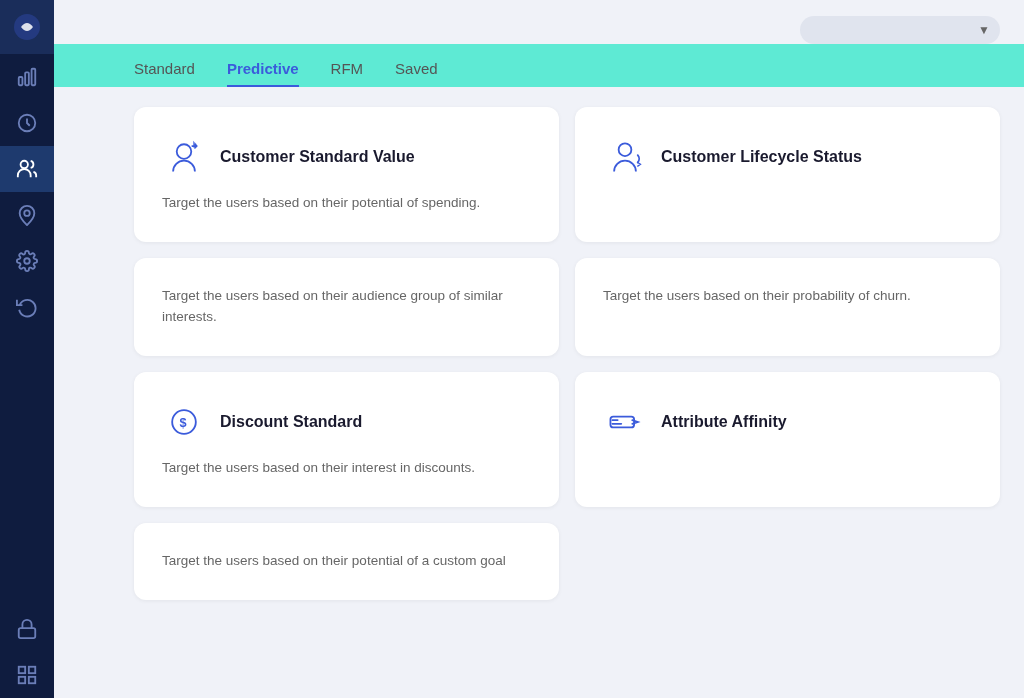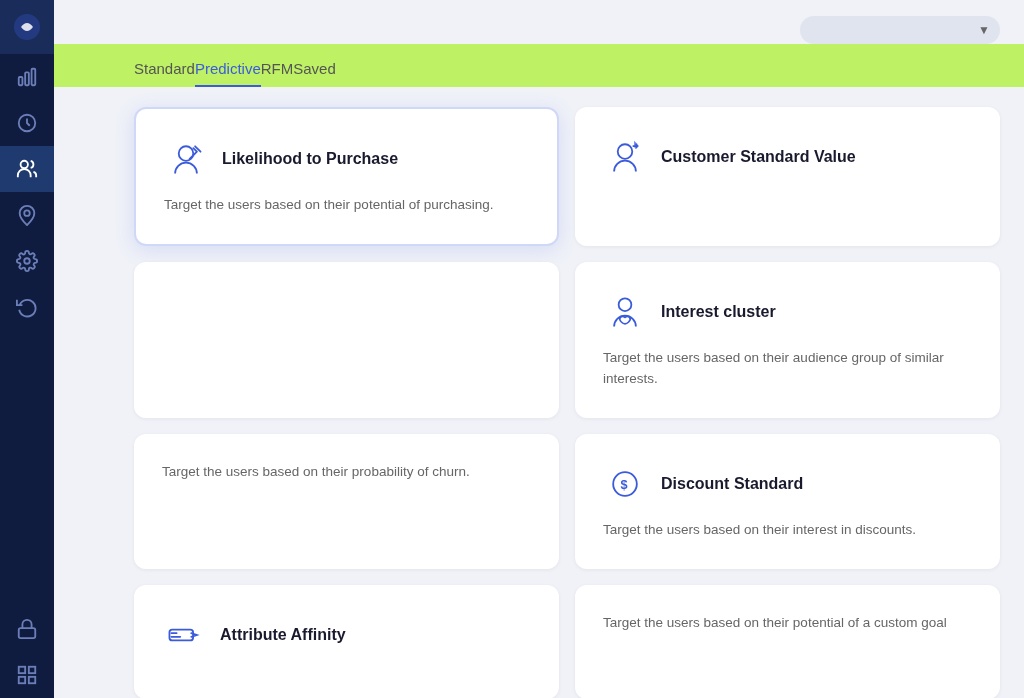--- a/index.html
+++ b/index.html
@@ -75,34 +75,35 @@
     .header-dropdown-arrow {
       color: #666;
       font-size: 12px;
     }
 
     
     .tabs {
       display: flex;
       align-items: center;
       padding: 16px 24px 0 80px;
-      background: #bef264;
+      gap: 32px;
+      background: #5eead4;
     }
     .tab {
       font-size: 15px;
       color: #555;
       cursor: pointer;
       padding-bottom: 8px;
       border-bottom: 2px solid transparent;
       font-weight: 400;
     }
     .tab.active {
       color: #3b5bdb;
       border-bottom: 2px solid #3b5bdb;
-      font-weight: 400;
+      font-weight: 700;
     }
 
     
     .cards-area {
       flex: 1;
       overflow-y: auto;
       padding: 20px 24px 20px 80px;
       display: grid;
       grid-template-columns: 1fr 1fr;
       grid-template-rows: repeat(4, auto);
@@ -237,63 +238,51 @@
 
   <div class="tabs">
     <div class="tab">Standard</div>
     <div class="tab active">Predictive</div>
     <div class="tab">RFM</div>
     <div class="tab">Saved</div>
   </div>
 
   <div class="cards-area">
 
-    <div class="card highlighted">
-      <div class="card-header">
-        <div class="card-icon">
-          <svg viewBox="0 0 44 44" fill="none">
-            <circle cx="22" cy="16" r="8" stroke="#3b5bdb" stroke-width="2" fill="none"></circle>
-            <path d="M10 38c0-6.627 5.373-12 12-12s12 5.373 12 12" stroke="#3b5bdb" stroke-width="2" fill="none"></path>
-            <path d="M30 10 l4 4 m0 0 l-8 8" stroke="#3b5bdb" stroke-width="2" stroke-linecap="round"></path>
-            <path d="M32 8 l6 6" stroke="#3b5bdb" stroke-width="2" stroke-linecap="round"></path>
-          </svg>
-        </div>
-        <div class="card-title">Likelihood to Purchase</div>
-      </div>
-      <div class="card-desc">Target the users based on their potential of purchasing.</div>
-    </div>
 
     <div class="card">
       <div class="card-header">
         <div class="card-icon">
           <svg viewBox="0 0 44 44" fill="none">
             <circle cx="22" cy="16" r="8" stroke="#3b5bdb" stroke-width="2" fill="none"></circle>
             <path d="M10 38c0-6.627 5.373-12 12-12s12 5.373 12 12" stroke="#3b5bdb" stroke-width="2" fill="none"></path>
             <path d="M34 8 l2 2-2 2m2-2 h-5" stroke="#3b5bdb" stroke-width="1.8" stroke-linecap="round" fill="none"></path>
             <polygon points="32,4 36,8 32,12" fill="#3b5bdb" opacity="0.7"></polygon>
           </svg>
         </div>
         <div class="card-title">Customer Standard Value</div>
       </div>
-    </div>
-
-    <div class="card">
+      <div class="card-desc">Target the users based on their potential of spending.</div>
     </div>
 
     <div class="card">
       <div class="card-header">
         <div class="card-icon">
           <svg viewBox="0 0 44 44" fill="none">
             <circle cx="22" cy="14" r="7" stroke="#3b5bdb" stroke-width="2" fill="none"></circle>
             <path d="M10 38c0-6.627 5.373-12 12-12s12 5.373 12 12" stroke="#3b5bdb" stroke-width="2" fill="none"></path>
-            <path d="M22 28 c-4-3-8 1-4 5 2 2 4 2 4 2s2 0 4-2c4-4 0-8-4-5z" stroke="#3b5bdb" stroke-width="1.8" fill="none"></path>
+            <path d="M36 20 a6 6 0 0 1 0 8" stroke="#3b5bdb" stroke-width="2" stroke-linecap="round" fill="none"></path>
+            <path d="M36 28 l3 2-3 2" stroke="#3b5bdb" stroke-width="1.5" stroke-linecap="round" fill="none"></path>
           </svg>
         </div>
-        <div class="card-title">Interest cluster</div>
+        <div class="card-title">Customer Lifecycle Status</div>
       </div>
+    </div>
+
+    <div class="card">
       <div class="card-desc">Target the users based on their audience group of similar interests.</div>
     </div>
 
     <div class="card">
       <div class="card-desc">Target the users based on their probability of churn.</div>
     </div>
 
     <div class="card">
       <div class="card-header">
         <div class="card-icon">

